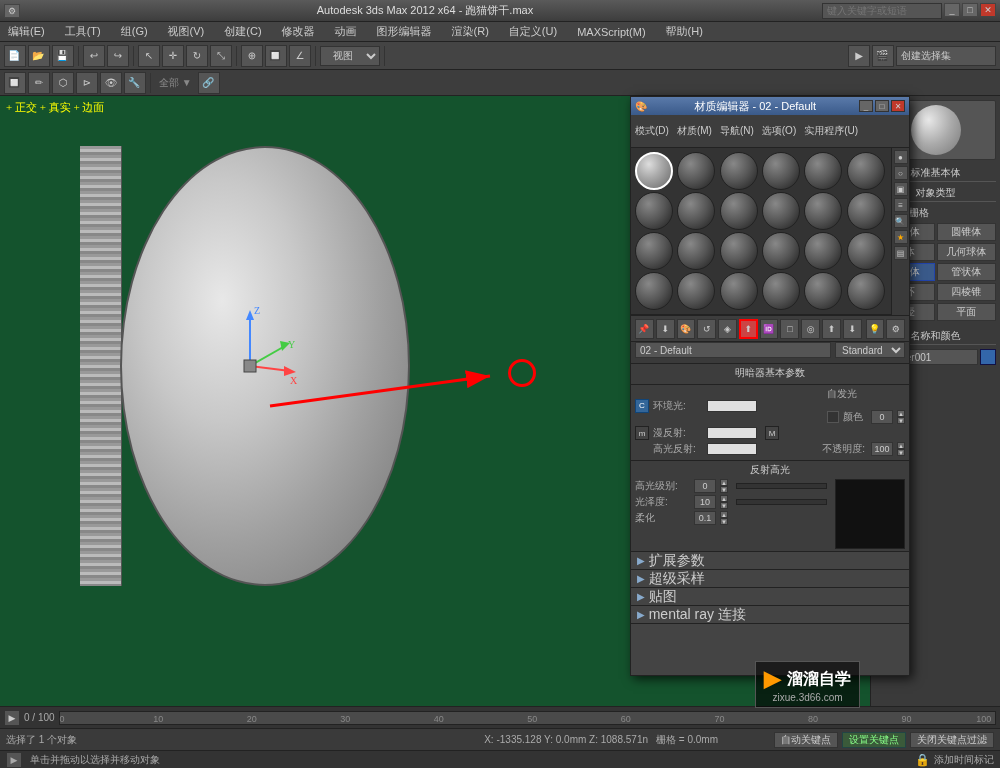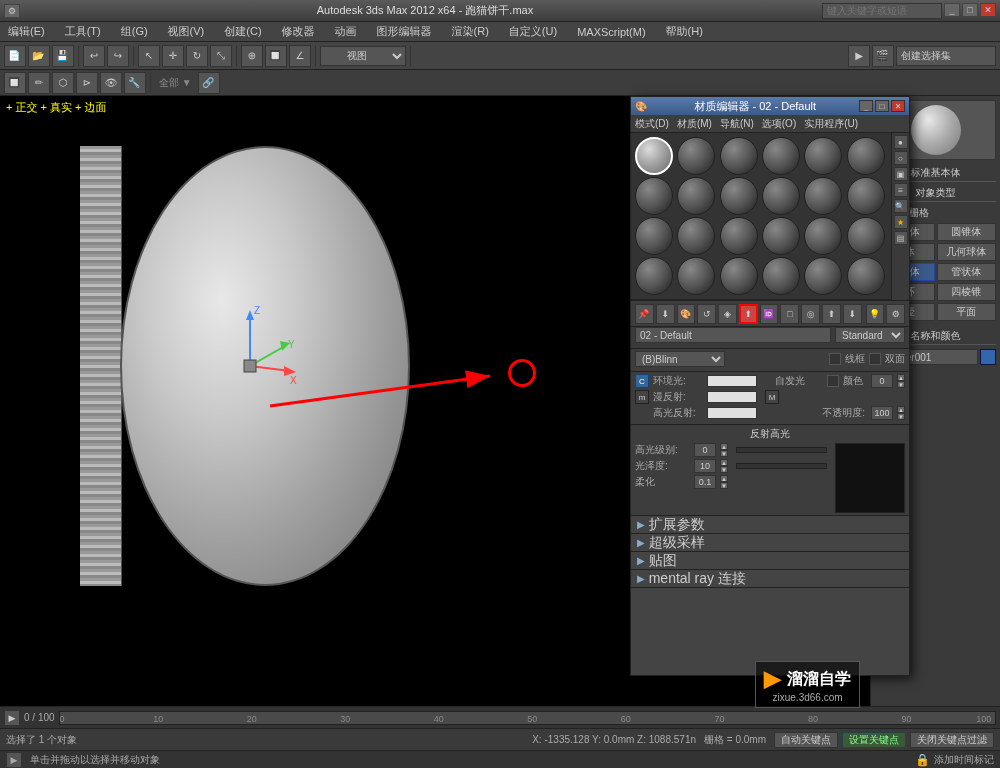--- a/index.html
+++ b/index.html
@@ -93,21 +93,21 @@
       height: 20px;
       background: #333;
       margin: 0 2px;
     }
     .toolbar-dropdown {
       height: 20px;
       background: #555;
       border: 1px solid #333;
       color: #ccc;
       font-size: 10px;
-      padding: 0 22px;
+      padding: 0 8px;
       min-width: 60px;
     }
 
     
     #toolbar2 {
       height: 26px;
       background: #3d3d3d;
       display: flex;
       align-items: center;
       padding: 0 4px;
@@ -118,23 +118,24 @@
     
     #main-area {
       display: flex;
       height: calc(768px - 22px - 20px - 28px - 26px - 22px - 22px - 18px);
       position: relative;
     }
 
     
     #viewport {
       flex: 1;
-      background: #000000;
+      background: #14532d;
       position: relative;
       overflow: hidden;
+      font-family: Liberation Serif, serif;
     }
     #viewport-label {
       position: absolute;
       top: 4px;
       left: 6px;
       font-size: 11px;
       color: #ffff00;
       z-index: 10;
     }
 
@@ -214,21 +215,21 @@
       cursor: pointer;
     }
     .mat-win-btn.close { background: #c0392b; }
 
     
     #mat-menu {
       height: 18px;
       background: #3d3d3d;
       display: flex;
       align-items: center;
-      padding: 8px 4px;
+      padding: 16px 4px;
       gap: 8px;
       border-bottom: 1px solid #222;
     }
     .mat-menu-item {
       font-size: 10px;
       color: #ccc;
       cursor: pointer;
     }
 
     
@@ -787,40 +788,31 @@
     </div>
 
     <div id="mat-name-bar">
       <input class="mat-name-input" type="text" style="flex: 1 1 0%;" value="02 - Default">
       <select style="height:16px;background:#555;border:1px solid #333;color:#ccc;font-size:10px;padding:0 2px;min-width:70px;">
         <option>Standard</option>
       </select>
     </div>
 
     <div class="mat-section">
-      <div class="mat-row">
-        <select class="shader-dropdown">
-          <option>(B)Blinn</option>
-        </select>
-        <div style="flex:1"></div>
-        <div class="mat-check"></div>
-        <span class="mat-check-label">线框</span>
-        <div class="mat-check"></div>
-        <span class="mat-check-label">双面</span>
-      </div>
+      <div class="mat-section-title">明暗器基本参数</div>
     </div>
 
     <div class="mat-section">
 
       <div class="mat-row">
         <div class="mat-c-btn">C</div>
         <span class="mat-label">环境光:</span>
         <div class="mat-color-box"></div>
         <div style="flex:1"></div>
-        <div style="display:flex;flex-direction:row;align-items:center;gap:18px">
+        <div style="display:flex;flex-direction:column;align-items:flex-start;gap:9px">
           <div class="mat-row" style="margin:0">
             <span class="mat-check-label" style="margin-right:4px">自发光</span>
           </div>
           <div class="mat-row" style="margin:0">
             <div class="mat-check"></div>
             <span class="mat-check-label" style="margin-right:4px">颜色</span>
             <div class="mat-spinner-val">0</div>
             <div class="spin-arrows">
                 <div class="spin-arrow">▲</div>
                 <div class="spin-arrow">▼</div>
@@ -969,21 +961,21 @@
       <span class="tl-num" style="left:98%">100</span>
     </div>
   </div>
 </div>
 
 <div id="status-bar">
   <span>选择了 1 个对象</span>
   <div style="flex:1"></div>
   <span>X: -1335.128  Y: 0.0mm  Z: 1088.571n</span>
   <span>栅格 = 0.0mm</span>
-  <div style="display:flex;gap:4px;">
+  <div style="display:flex;gap:4px;margin-left:48px;">
     <div style="height:16px;padding:0 6px;background:#555;border:1px solid #333;font-size:10px;color:#ccc;display:flex;align-items:center;cursor:pointer">
       <span>自动关键点</span>
     </div>
     <div style="height:16px;padding:0 6px;background:#3a5a3a;border:1px solid #244;font-size:10px;color:#8f8;display:flex;align-items:center;cursor:pointer">
       <span>设置关键点</span>
     </div>
     <div style="height:16px;padding:0 6px;background:#555;border:1px solid #333;font-size:10px;color:#ccc;display:flex;align-items:center;cursor:pointer">
       <span>关闭关键点过滤</span>
     </div>
   </div>

